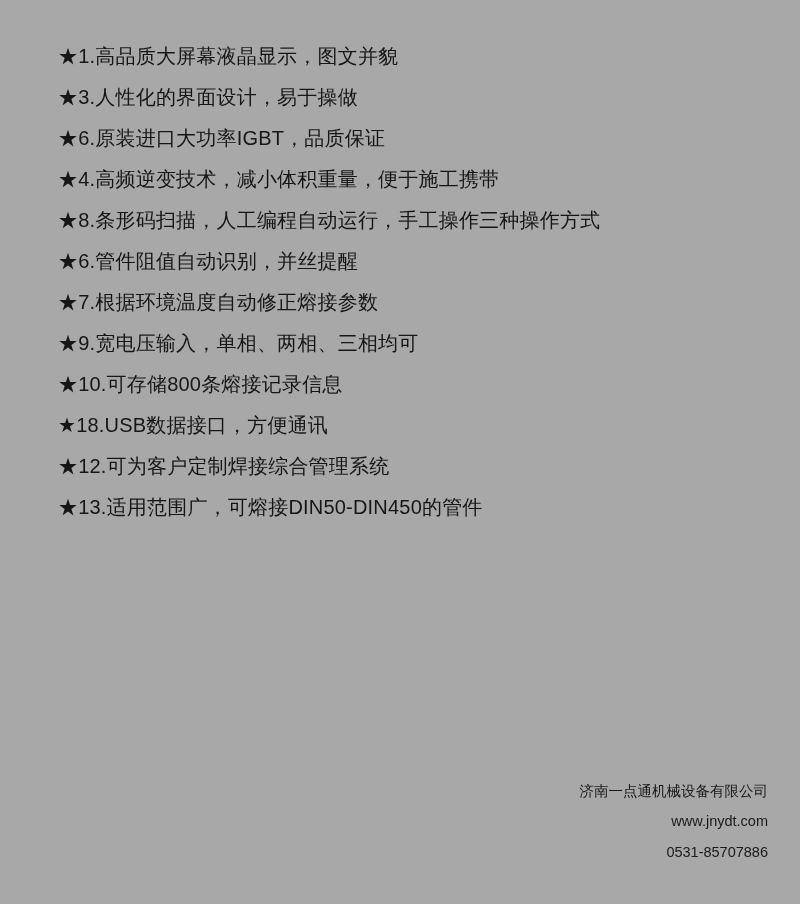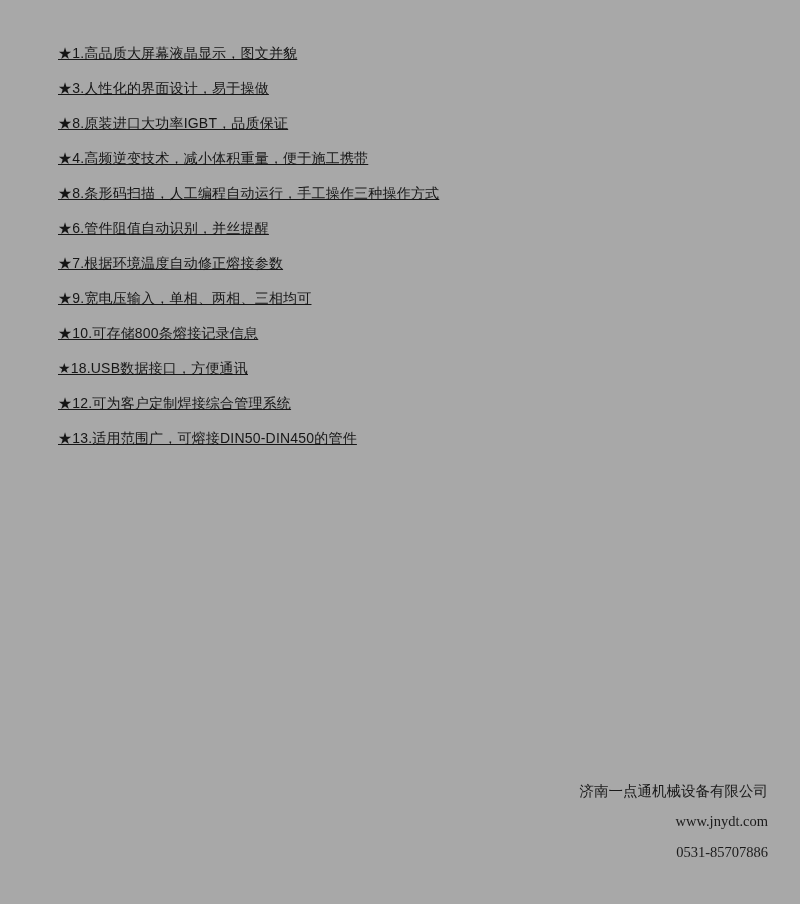--- a/index.html
+++ b/index.html
@@ -24,56 +24,54 @@
   .feature-list {
     position: absolute;
     top: 46px;
     left: 58px;
     right: 30px;
     margin: 0;
     padding: 0;
     list-style: none;
   }
   .feature-item {
-    font-size: 14px;
+    font-size: 20px;
     line-height: 1.0;
     margin: 0 0 21px 0;
     white-space: nowrap;
     letter-spacing: 0.2px;
     font-weight: 500;
     color: #161616;
-    text-decoration: underline;
   }
   .footer {
     position: absolute;
     right: 32px;
     bottom: 28px;
     text-align: right;
-    font-family: Liberation Serif, serif;
   }
   .footer-line {
     font-size: 14.5px;
     line-height: 1.0;
     margin-bottom: 16px;
     color: #1a1a1a;
     white-space: nowrap;
   }
   .footer-line:last-child {
     margin-bottom: 17px;
   }
 </style>
 </head>
 <body>
 
 <div class="page">
 
   <ul class="feature-list">
     <li class="feature-item">★1.高品质大屏幕液晶显示，图文并貌</li>
     <li class="feature-item">★3.人性化的界面设计，易于操做</li>
-    <li class="feature-item">★8.原装进口大功率IGBT，品质保证</li>
+    <li class="feature-item">★6.原装进口大功率IGBT，品质保证</li>
     <li class="feature-item">★4.高频逆变技术，减小体积重量，便于施工携带</li>
     <li class="feature-item">★8.条形码扫描，人工编程自动运行，手工操作三种操作方式</li>
     <li class="feature-item">★6.管件阻值自动识别，并丝提醒</li>
     <li class="feature-item">★7.根据环境温度自动修正熔接参数</li>
     <li class="feature-item">★9.宽电压输入，单相、两相、三相均可</li>
     <li class="feature-item">★10.可存储800条熔接记录信息</li>
     <li class="feature-item">★18.USB数据接口，方便通讯</li>
     <li class="feature-item">★12.可为客户定制焊接综合管理系统</li>
     <li class="feature-item">★13.适用范围广，可熔接DIN50-DIN450的管件</li>
   </ul>

